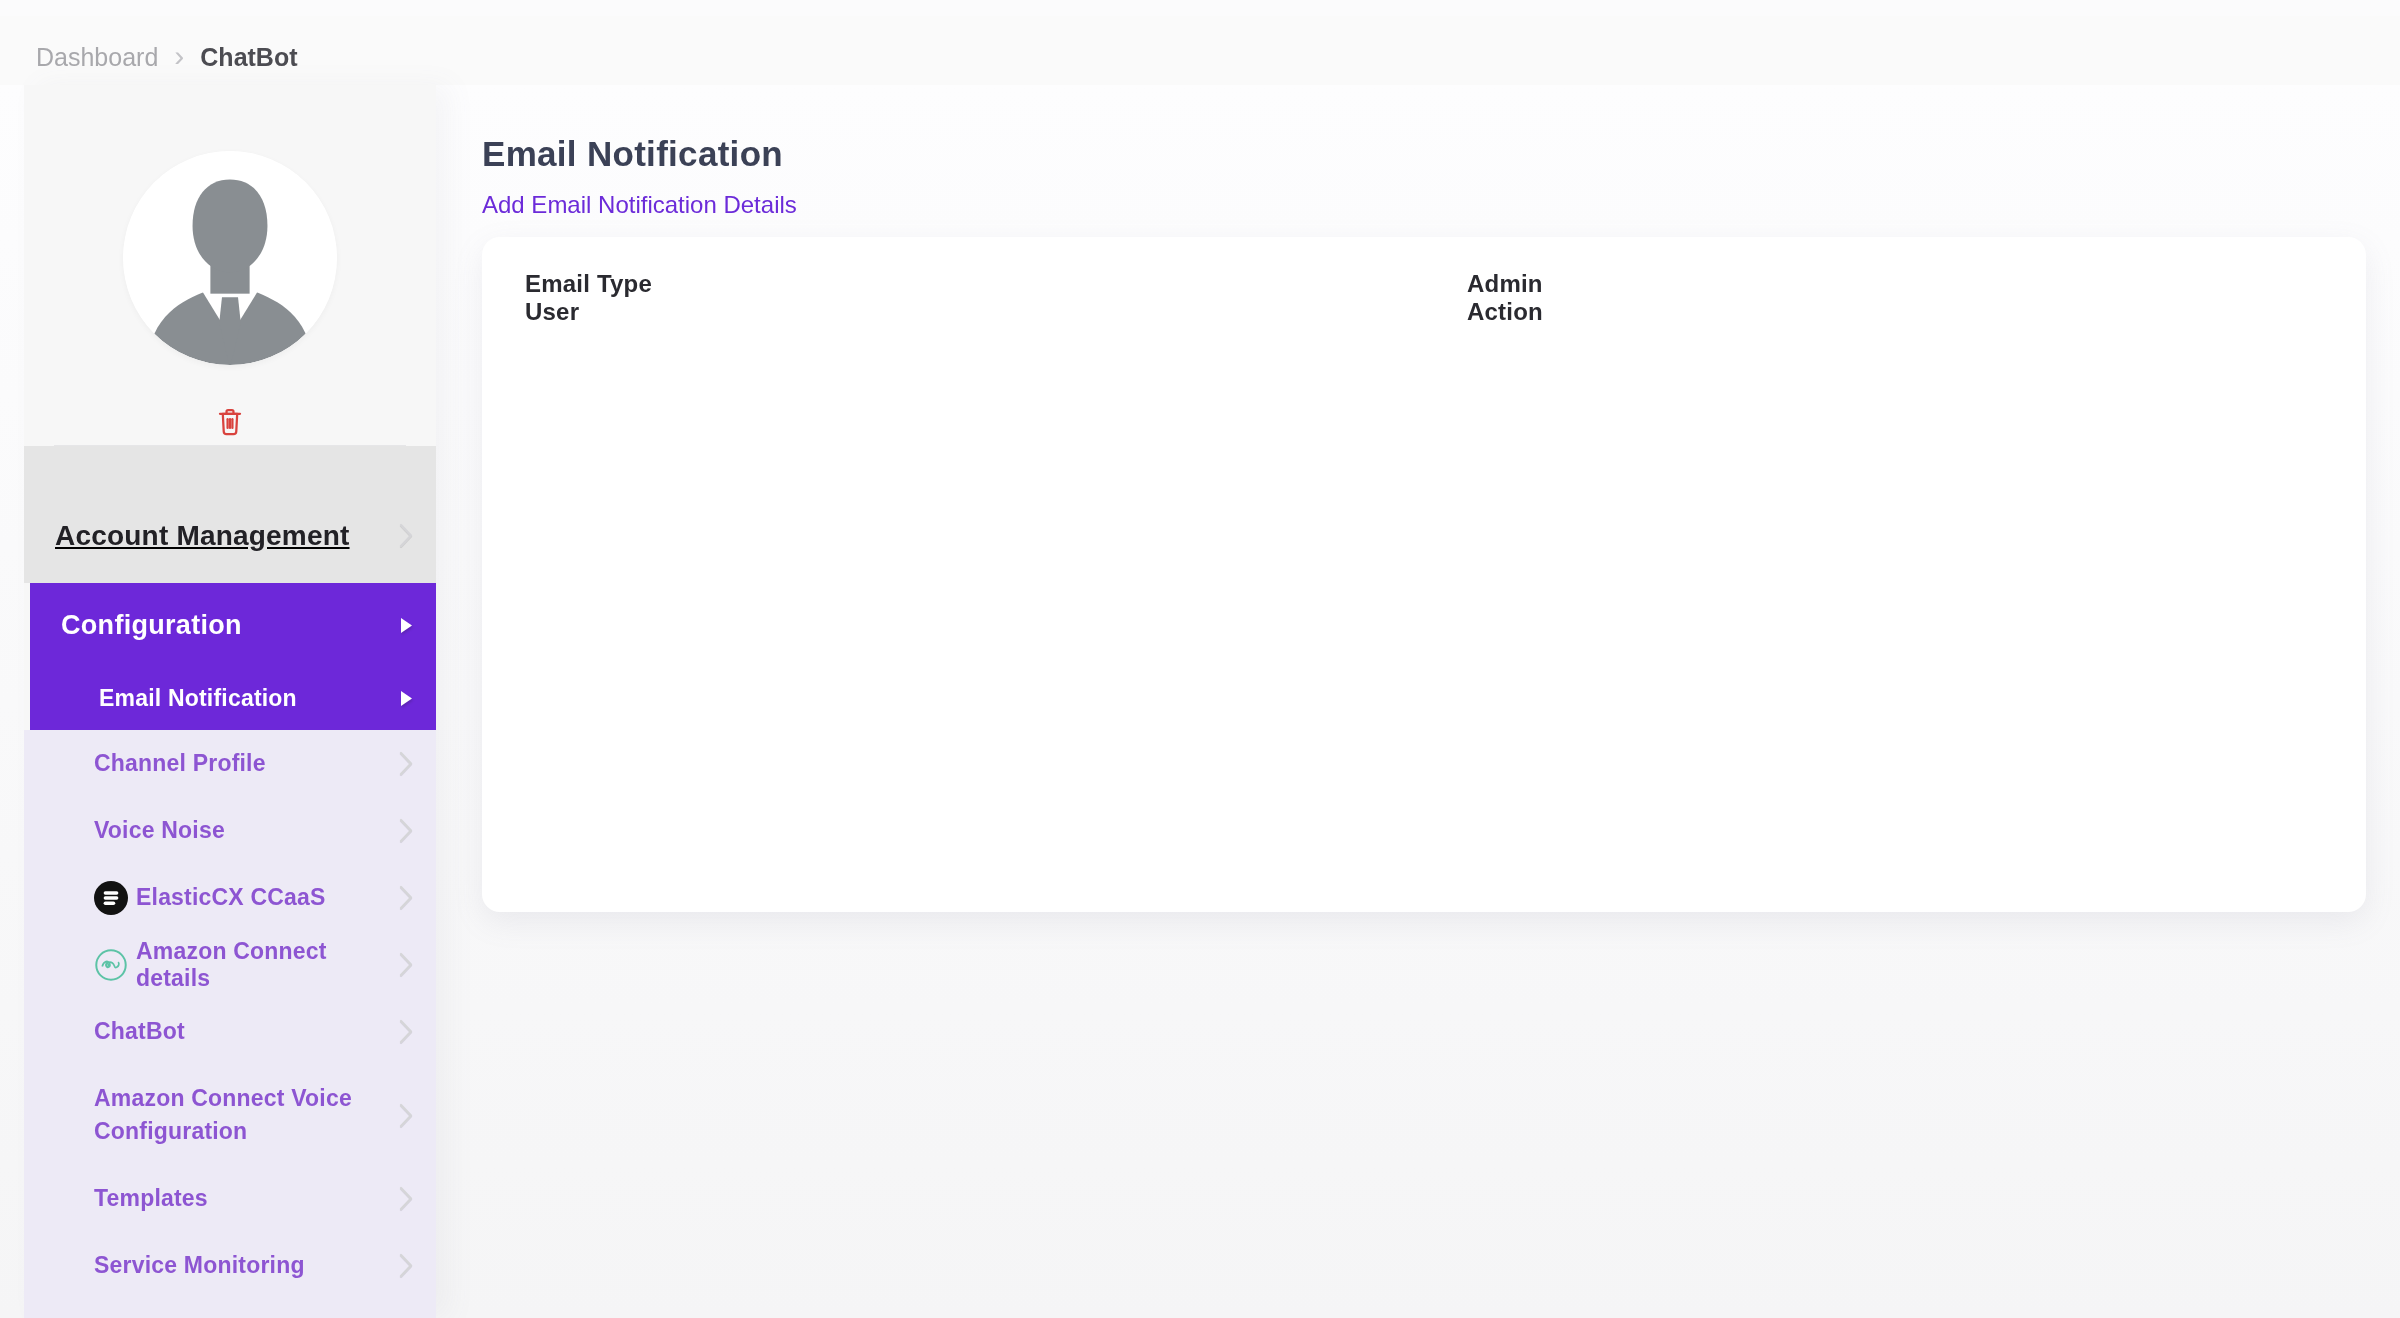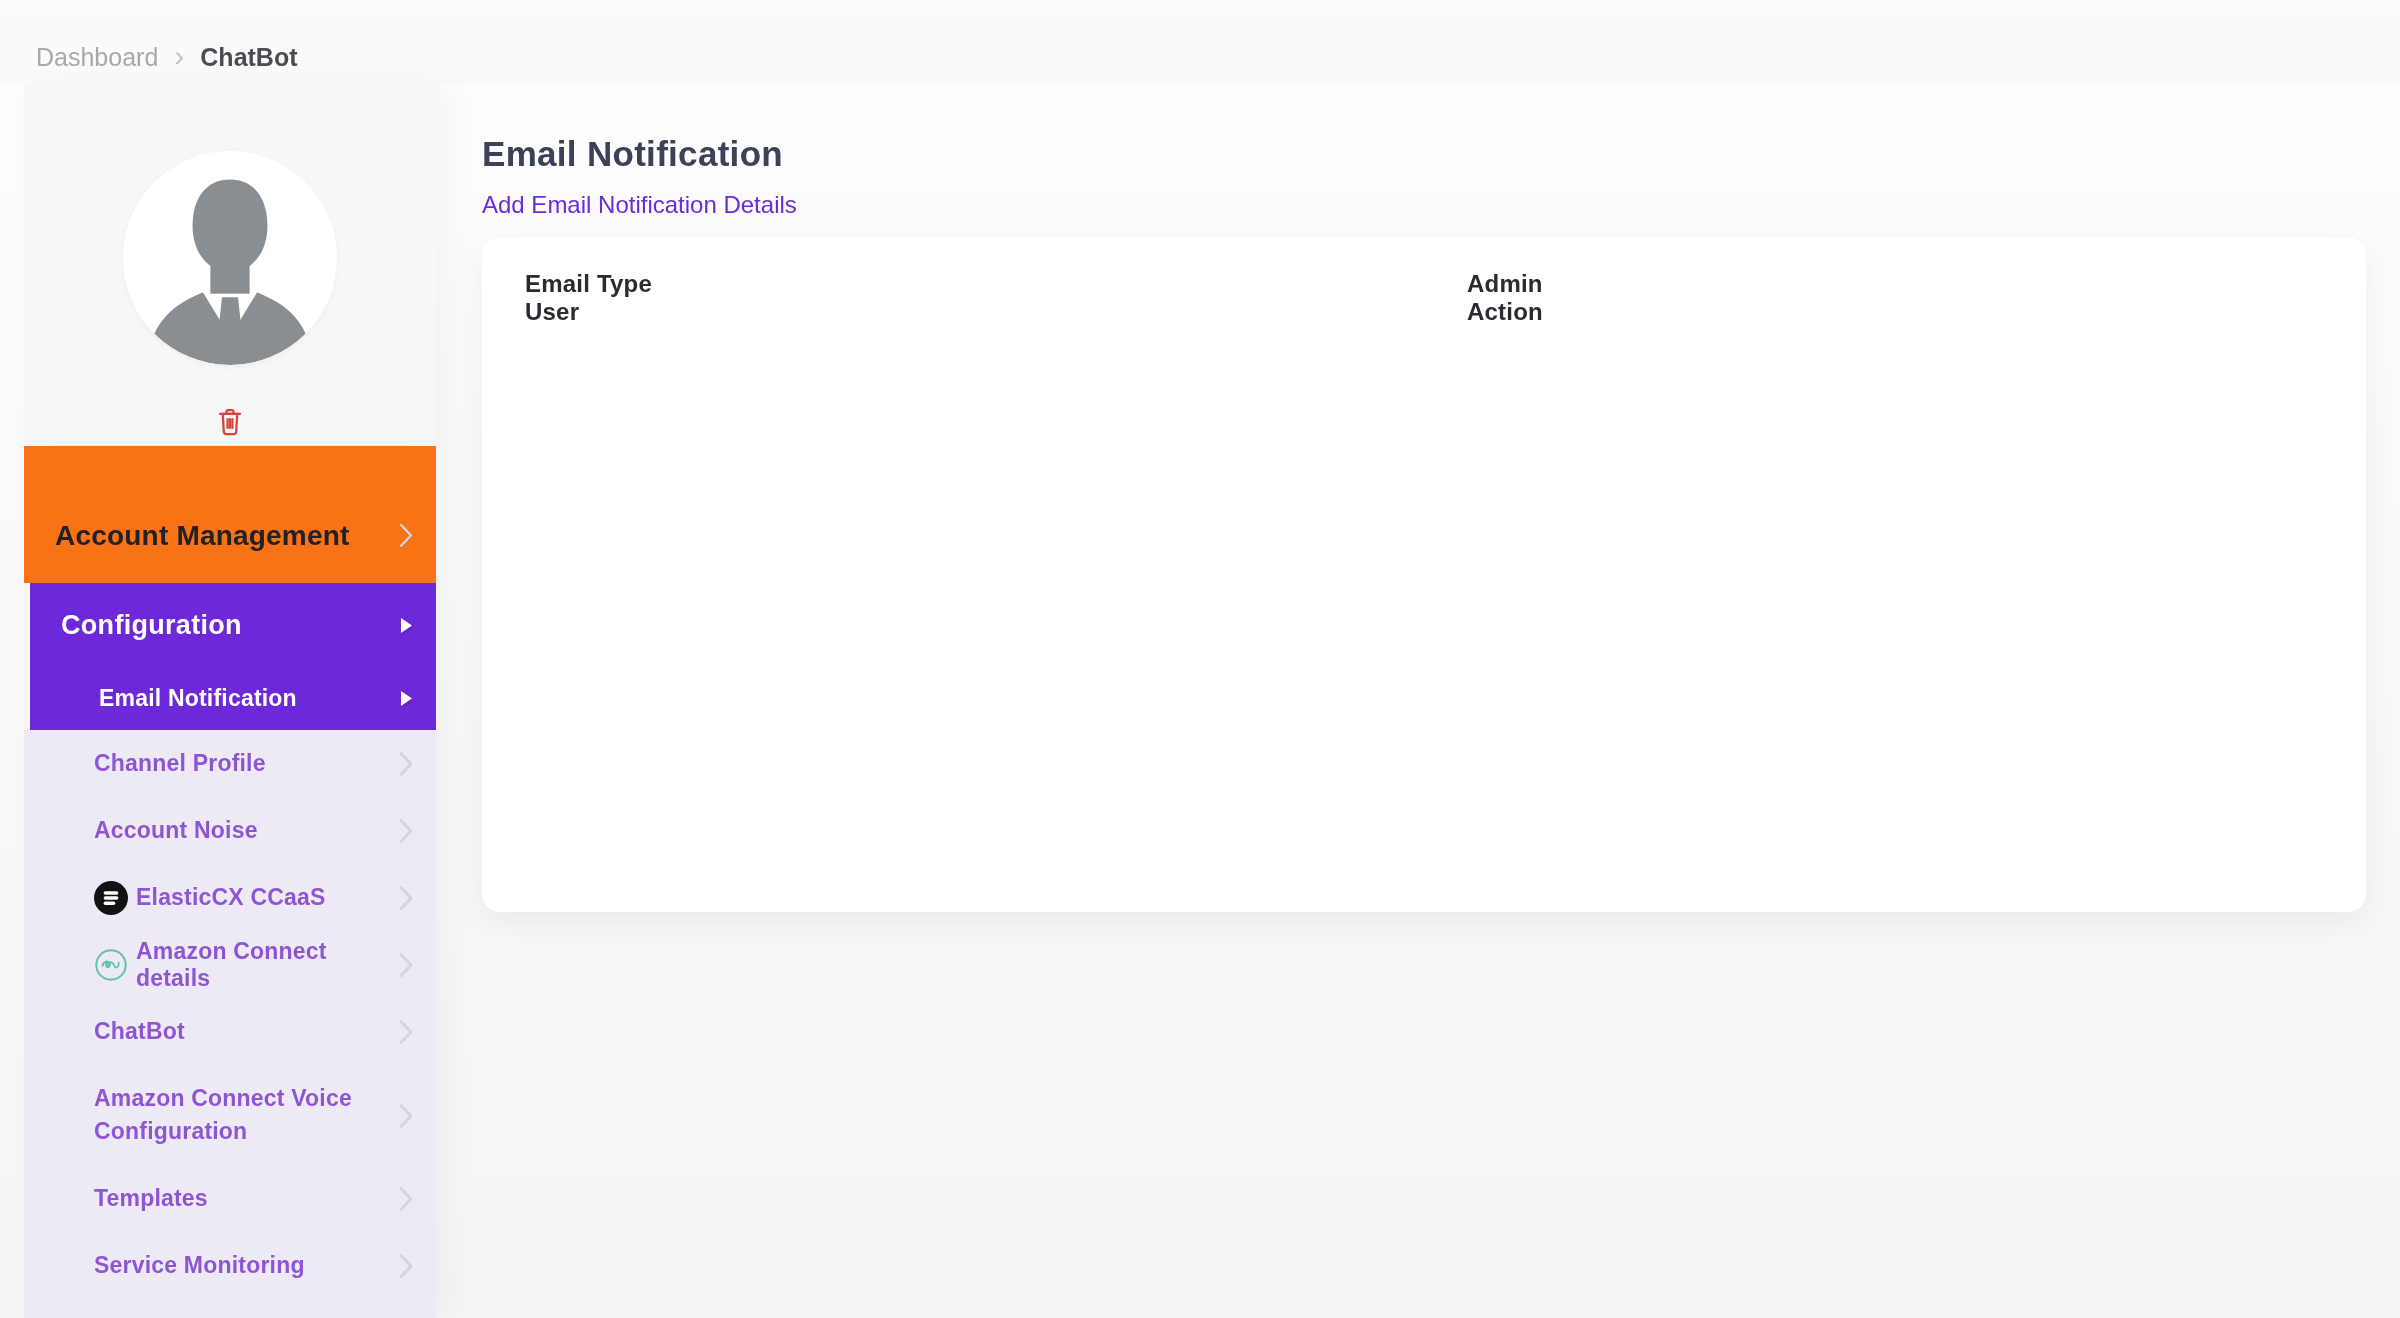--- a/index.html
+++ b/index.html
@@ -56,21 +56,21 @@
     display:flex; align-items:center; justify-content:center;
   }
   .trash-btn svg { width:32px; height:32px; }
 
   
   .nav { flex:1; display:flex; flex-direction:column; }
   .nav-row {
     display:flex; align-items:center; justify-content:space-between;
     padding-left:31px; padding-right:22px; cursor:pointer;
   }
-  .row-acct { height:137px; padding-top:42px; background:#f97316; }
+  .row-acct { height:137px; padding-top:42px; background:#e5e5e5;text-decoration:underline; }
   .row-acct .lbl { font-size:28px; font-weight:700; color:#222126; letter-spacing:.2px; }
 
   .purple-group { background:#6d28d9;margin-left:6px; }
   .row-config { height:84px; }
   .row-config .lbl { font-size:27px; font-weight:700; color:#ffffff; letter-spacing:.3px; }
   .row-subactive { height:63px; padding-left:69px; }
   .row-subactive .lbl { font-size:23px; font-weight:700; color:#ffffff; letter-spacing:.2px; }
 
   .sub-list { background:#edeaf6; flex:1; }
   .sub-row { height:67px; padding-left:70px; }
@@ -190,21 +190,21 @@
         <div class="nav-row sub-row">
           <span class="lbl">Channel Profile</span>
           <span class="chev">
             <svg viewBox="0 0 16 27">
                 <path d="M3 3 L13 13.5 L3 24" stroke="#d5d5d8" stroke-width="2.4" fill="none" stroke-linecap="round" stroke-linejoin="round"></path>
               </svg>
           </span>
         </div>
 
         <div class="nav-row sub-row">
-          <span class="lbl">Account Noise</span>
+          <span class="lbl">Voice Noise</span>
           <span class="chev">
             <svg viewBox="0 0 16 27">
                 <path d="M3 3 L13 13.5 L3 24" stroke="#d5d5d8" stroke-width="2.4" fill="none" stroke-linecap="round" stroke-linejoin="round"></path>
               </svg>
           </span>
         </div>
 
         <div class="nav-row sub-row">
           <span class="lbl-wrap">
             <span class="row-icon">

